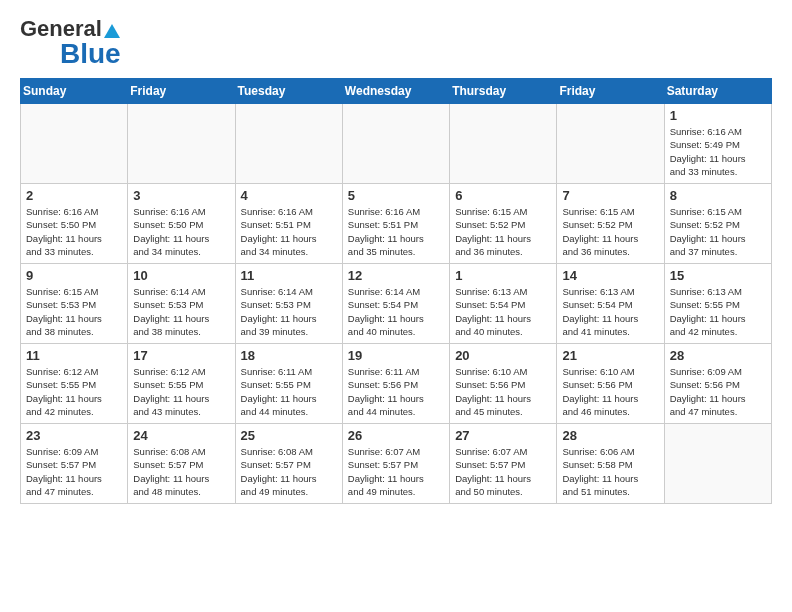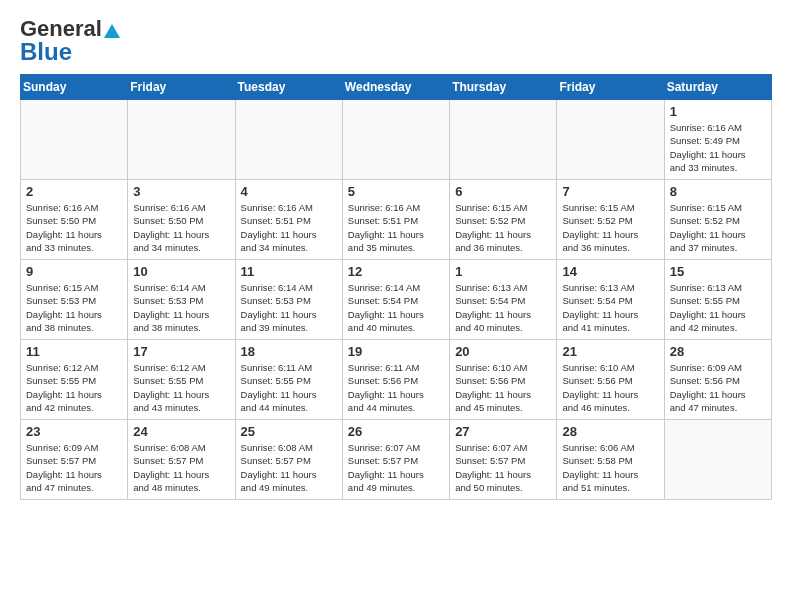--- a/index.html
+++ b/index.html
@@ -100,21 +100,21 @@
 </head>
 <body>
 
 <div class="page">
   <div class="header">
     <div class="logo">
       <div class="logo-row">
         <span style="font-size:22px;font-weight:bold;color:#333;">General</span>
         <span class="logo-triangle"></span>
       </div>
-      <span style="font-size:24px;font-weight:bold;color:#1a6bb5;margin-top:-4px;">Blue</span>
+      <span style="font-size:28px;font-weight:bold;color:#1a6bb5;margin-top:-4px;margin-left:40px;">Blue</span>
     </div>
     <div class="header-right">
       <div class="month-title"></div>
       <div class="location"></div>
     </div>
   </div>
 
   <table class="calendar">
     <thead>
       <tr>

